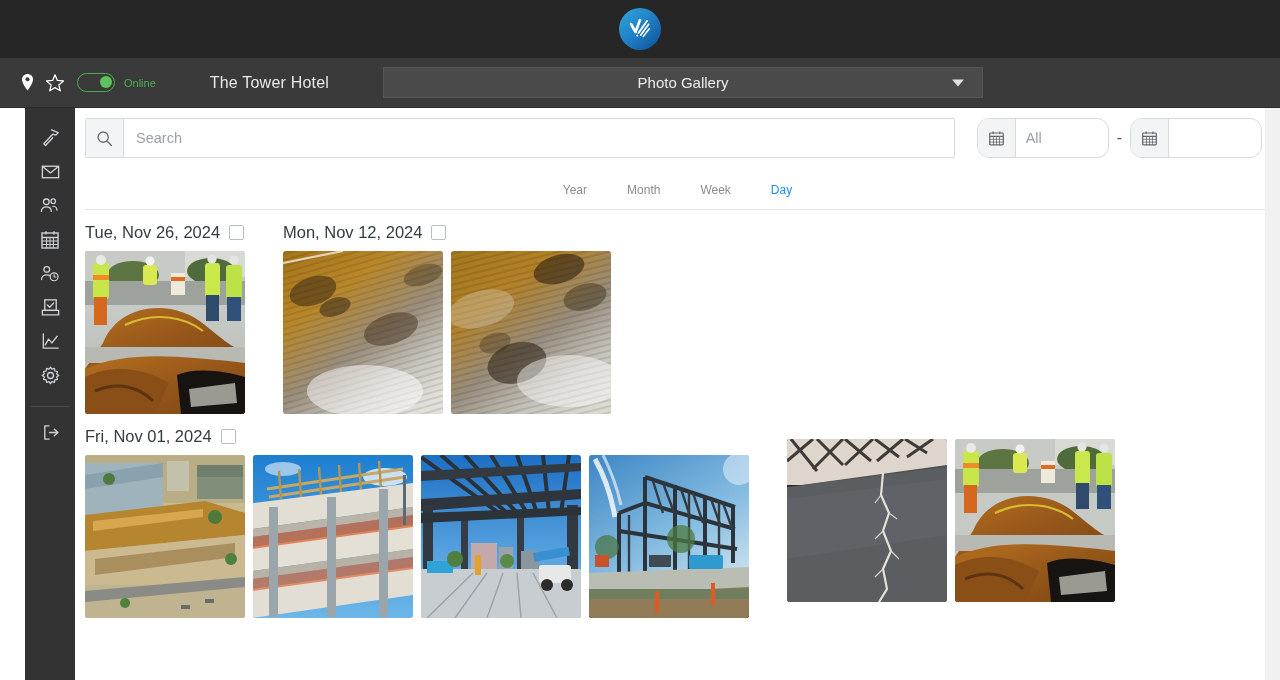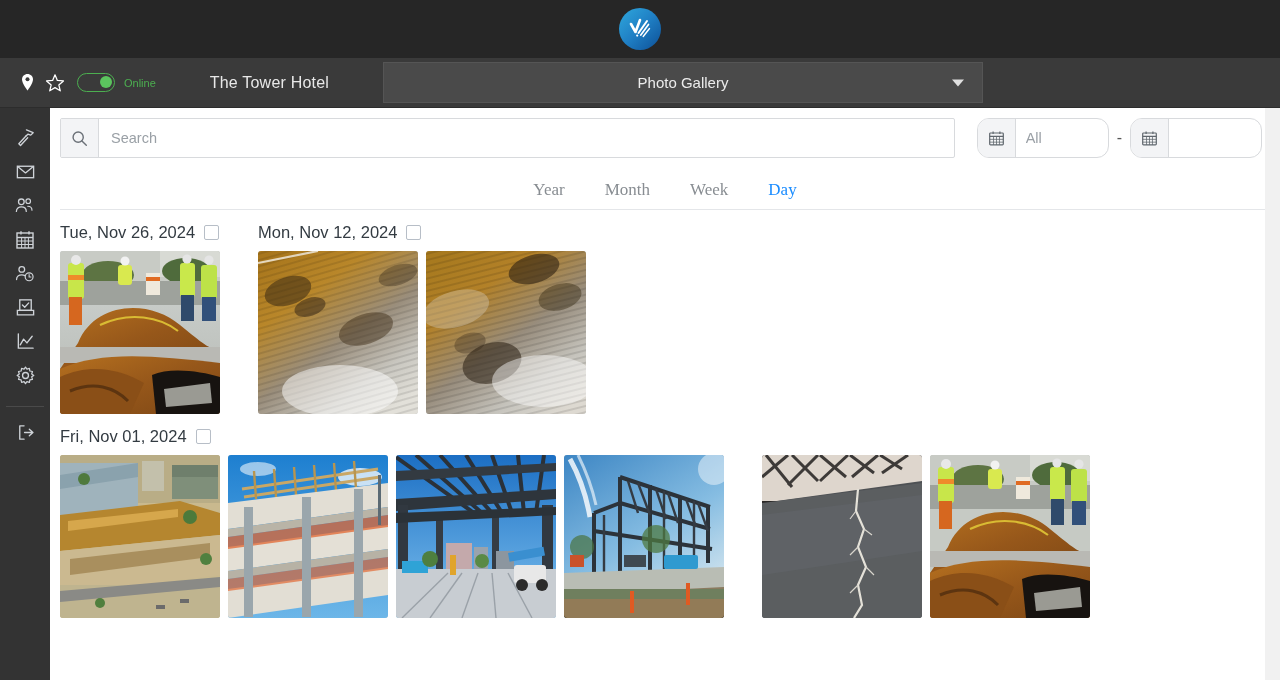--- a/index.html
+++ b/index.html
@@ -42,38 +42,38 @@
     width: 12px; height: 12px; border-radius: 50%;
     background: #5bc45e;
   }
   .online-label { color: #4caf50; font-size: 11px; }
   .site-name {
     color: #e8e8e8; font-size: 16px; margin-left: 54px;
     letter-spacing: .2px;
   }
   .gallery-select {
     margin-left: 54px;
-    width: 600px; height: 41px;
+    width: 600px; height: 31px;
     background: #4a4a4a;
     border: 1px solid #555;
     display: flex; align-items: center; justify-content: center;
     position: relative; color: #ececec; font-size: 15px;
     cursor: pointer;
   }
   .gallery-select .caret {
     position: absolute; right: 18px; top: 50%;
     transform: translateY(-50%);
     width: 0; height: 0;
     border-left: 6px solid transparent;
     border-right: 6px solid transparent;
     border-top: 7px solid #e0e0e0;
   }
 
   
-  .body-wrap { display: flex; width: 1280px; height: 572px; }
+  .body-wrap { display: flex; width: 1280px; height: 572px; padding-left: 25px; }
 
   
   .sidebar {
     width: 50px; background: #333333;
     display: flex; flex-direction: column; align-items: center;
     padding-top: 14px; flex: none;
   }
   .side-item {
     width: 50px; height: 34px;
     display: flex; align-items: center; justify-content: center;
@@ -133,27 +133,27 @@
   .date-input::placeholder { color: #9aa0a6; }
   .dash { color: #555; font-size: 16px; padding: 0 8px; }
 
   
   .tabs {
     display: flex; align-items: center; justify-content: center;
     gap: 40px; height: 40px;
     border-bottom: 1px solid #e4e6e9;
     margin: 4px 10px 0 10px;
   }
-  .tab { font-size: 17px; color: #888d92; cursor: pointer; font-family: Liberation Serif, serif; }
+  .tab { font-size: 12px; color: #888d92; cursor: pointer; }
   .tab.active { color: #1a8cff; }
 
   
   .gallery { padding: 8px 10px 0 10px; overflow: hidden; }
   .day-row {
-    display: flex; align-items: flex-end;
+    display: flex; align-items: center;
     gap: 0; margin-bottom: 8px;
   }
   .day-block { margin-right: 38px; }
   .day-head {
     display: flex; align-items: center; gap: 9px;
     height: 28px; margin-bottom: 5px;
   }
   .day-title { font-size: 16.5px; color: #333b42; }
   .chk {
     width: 15px; height: 15px;

